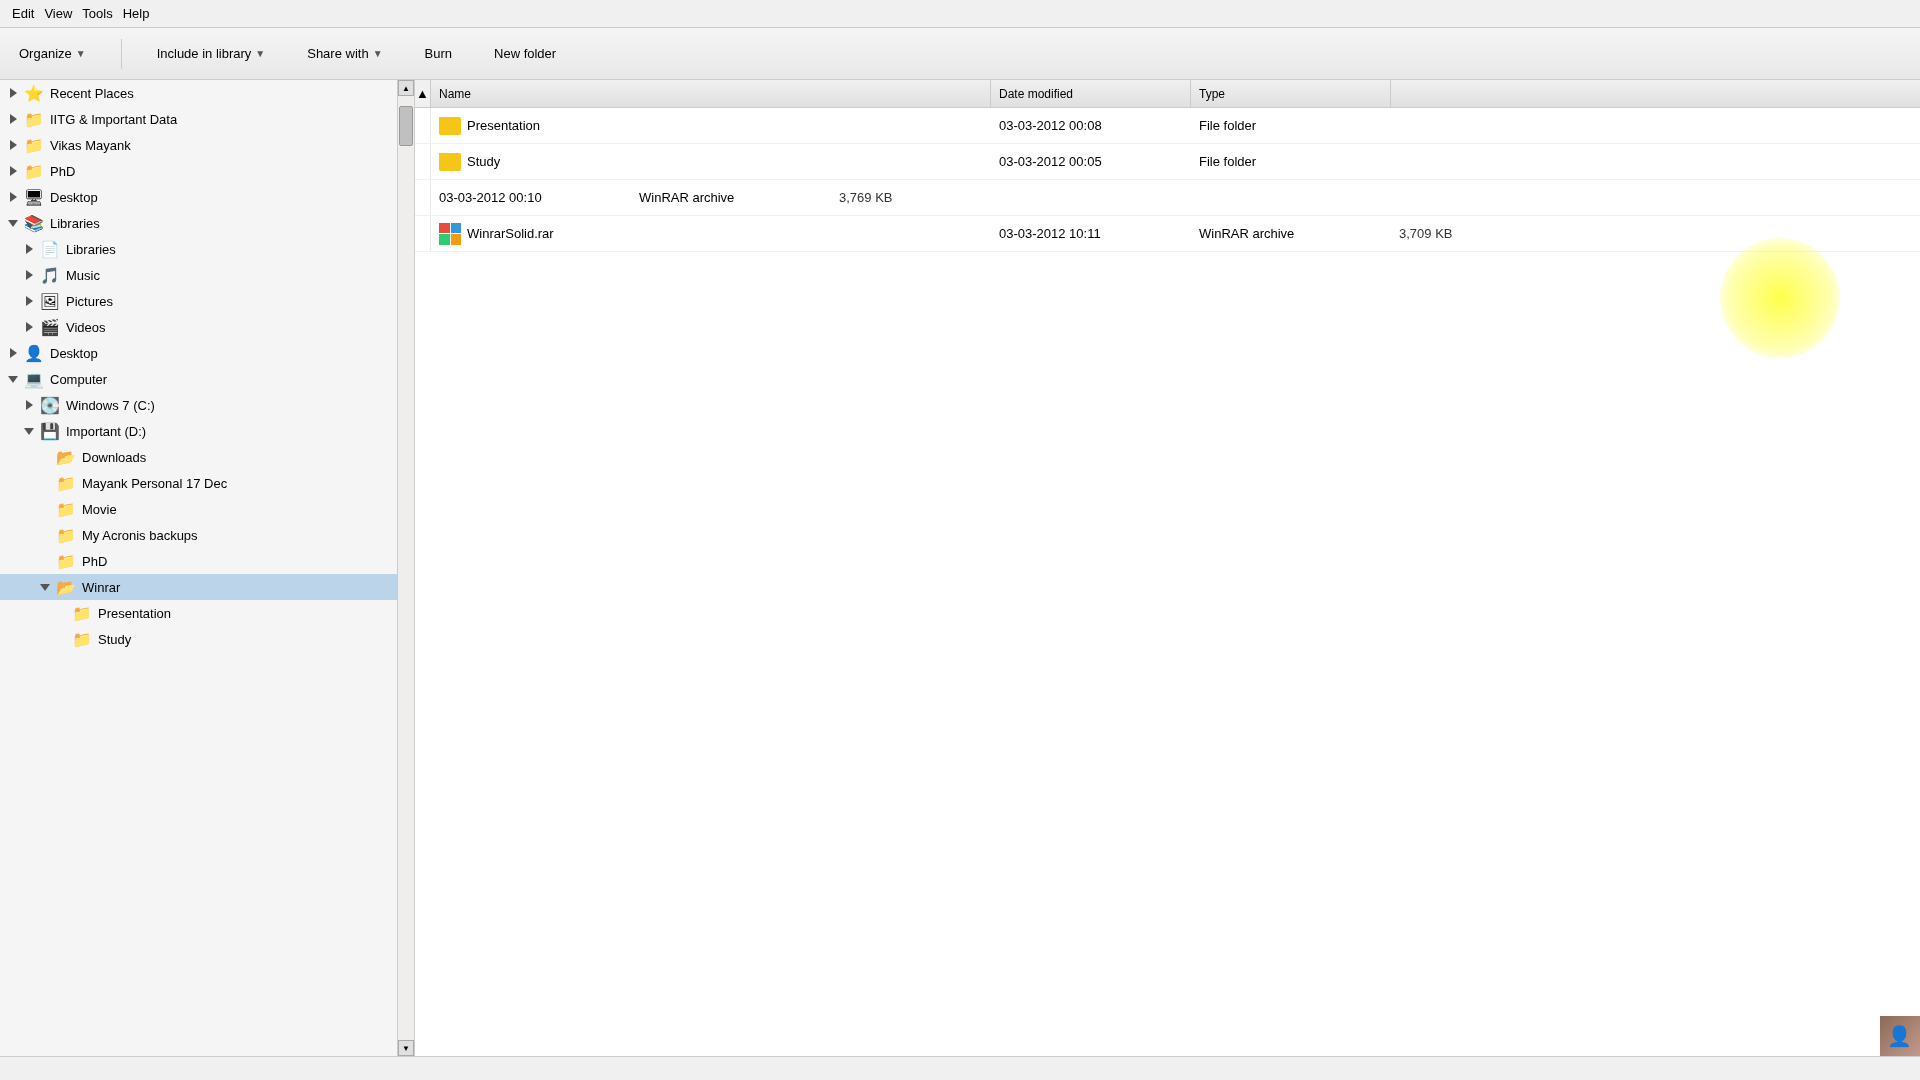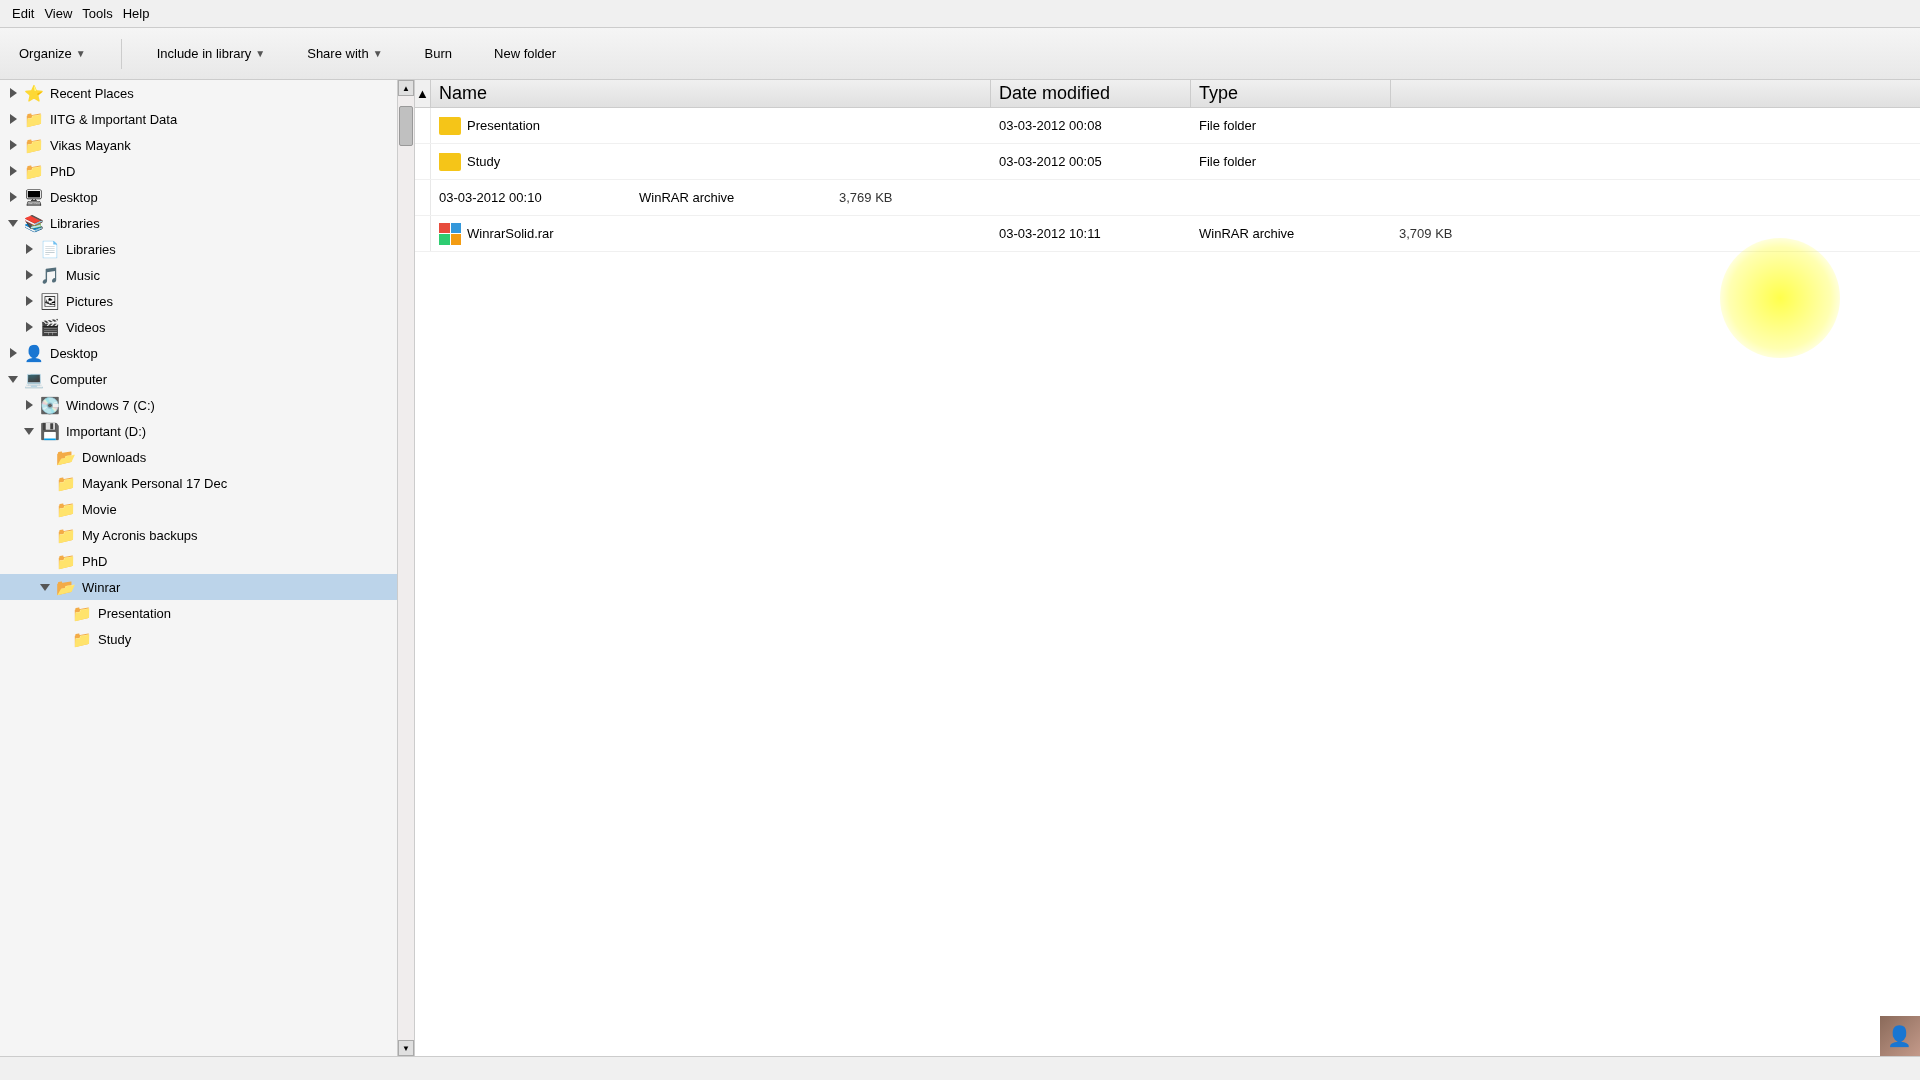--- a/index.html
+++ b/index.html
@@ -103,21 +103,21 @@
       border-bottom: 1px solid #ccc;
       height: 28px;
       padding: 0;
     }
     .col-header {
       display: flex;
       align-items: center;
       padding: 0 8px;
       height: 100%;
       border-right: 1px solid #ccc;
-      font-size: 18px;
+      font-size: 12px;
       font-weight: normal;
       cursor: pointer;
       color: #000;
       user-select: none;
     }
     .col-name { width: 560px; }
     .col-date { width: 200px; }
     .col-type { width: 200px; text-align: right; }
     .col-size { flex: 1; }
 

